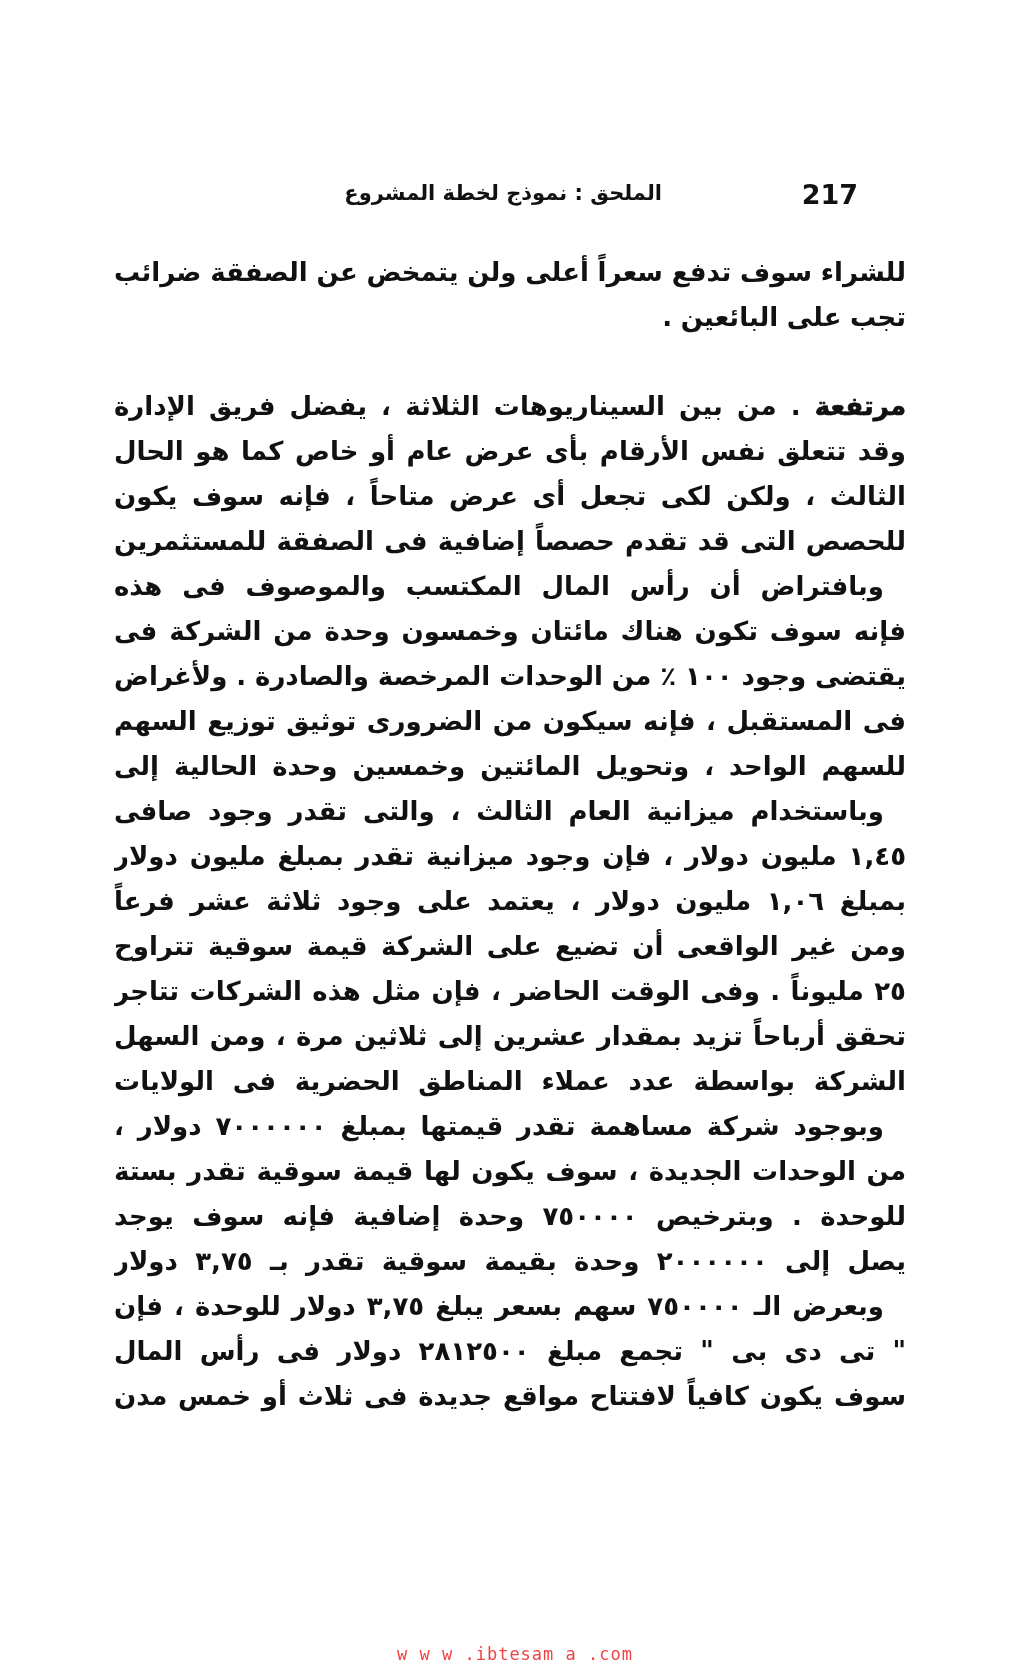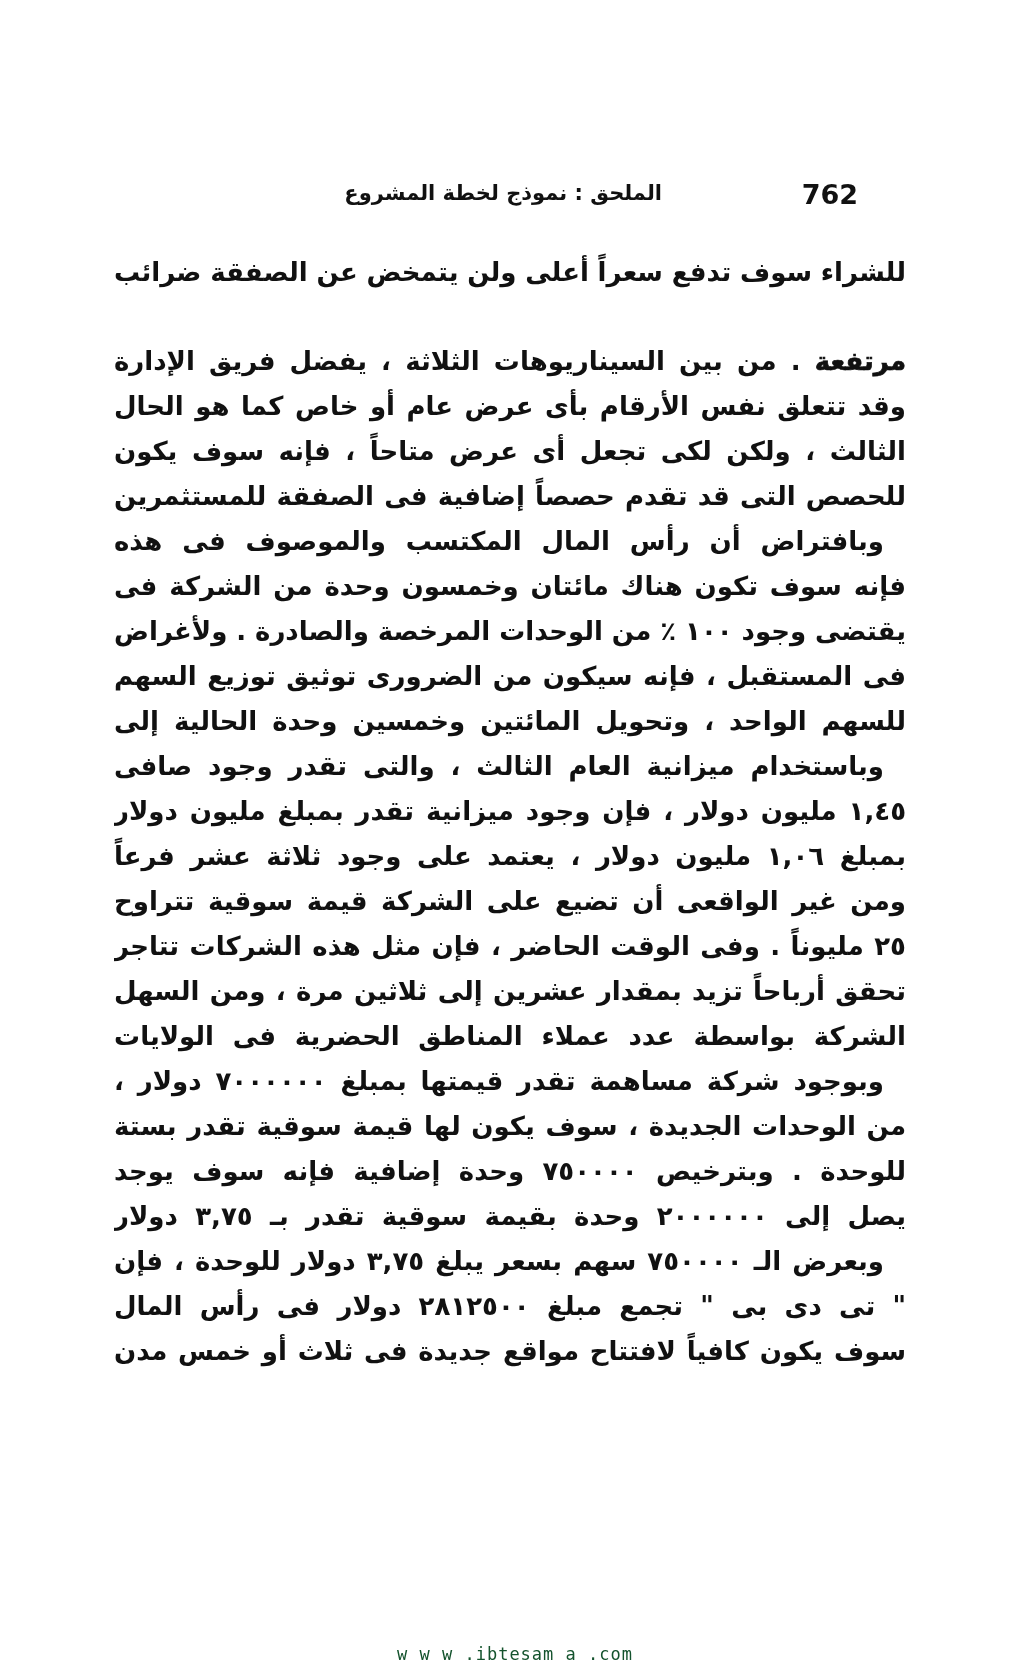--- a/index.html
+++ b/index.html
@@ -55,26 +55,27 @@
     letter-spacing: 1px;
   }
 </style>
 </head>
 <body>
 
 <div class="page">
 
   <div>
     <span class="header-title">الملحق : نموذج لخطة المشروع</span>
-    <span class="page-num">762</span>
+    <span class="page-num">217</span>
   </div>
 
   <div class="body-text" id="paragraphs">
       <div class="para">
         <div class="line">للشراء سوف تدفع سعراً أعلى ولن يتمخض عن الصفقة ضرائب مرتفعة للغاية</div>
+        <div class="line endline">تجب على البائعين .</div>
       </div>
       <div class="para space-before">
         <div class="line"><b class="lead">مرتفعة</b> . من بين السيناريوهات الثلاثة ، يفضل فريق الإدارة السيناريو الثانى .</div>
         <div class="line">وقد تتعلق نفس الأرقام بأى عرض عام أو خاص كما هو الحال فى السيناريو</div>
         <div class="line">الثالث ، ولكن لكى تجعل أى عرض متاحاً ، فإنه سوف يكون هناك تخفيف</div>
         <div class="line endline">للحصص التى قد تقدم حصصاً إضافية فى الصفقة للمستثمرين الجدد .</div>
       </div>
       <div class="para">
         <div class="line indent">وبافتراض أن رأس المال المكتسب والموصوف فى هذه الخطة هو رأسمال كامل ،</div>
         <div class="line">فإنه سوف تكون هناك مائتان وخمسون وحدة من الشركة فى قبضة المستثمرين ، مما</div>
@@ -97,15 +98,15 @@
         <div class="line">للوحدة . وبترخيص ٧٥٠٠٠٠ وحدة إضافية فإنه سوف يوجد إجمالى وحدات</div>
         <div class="line">يصل إلى ٢٠٠٠٠٠٠ وحدة بقيمة سوقية تقدر بـ ٣,٧٥ دولار للسهم الواحد .</div>
       </div>
       <div class="para">
         <div class="line indent">وبعرض الـ ٧٥٠٠٠٠ سهم بسعر يبلغ ٣,٧٥ دولار للوحدة ، فإن شركة</div>
         <div class="line">" تى دى بى " تجمع مبلغ ٢٨١٢٥٠٠ دولار فى رأس المال المتداول ، والذى</div>
         <div class="line endline">سوف يكون كافياً لافتتاح مواقع جديدة فى ثلاث أو خمس مدن إضافية .</div>
       </div>
     </div>
 
-  <div class="watermark" style="color: #14532d; margin-left: 10px;">w w w .ibtesam a .com</div>
+  <div class="watermark" style="color: #ef4444; margin-left: 10px;">w w w .ibtesam a .com</div>
 
 </div>
 
 </body></html>

